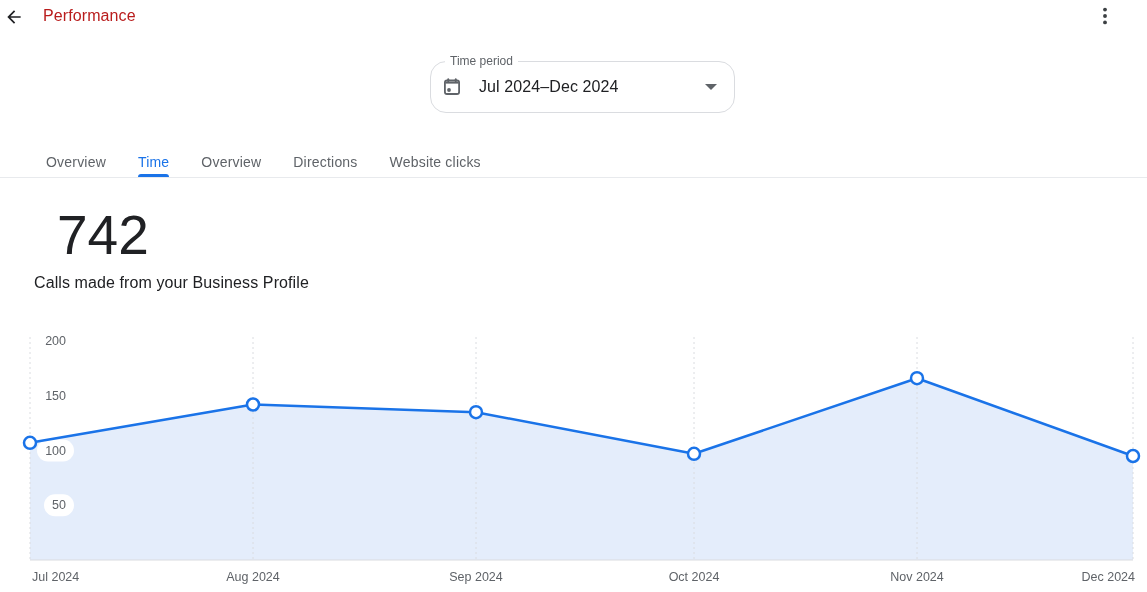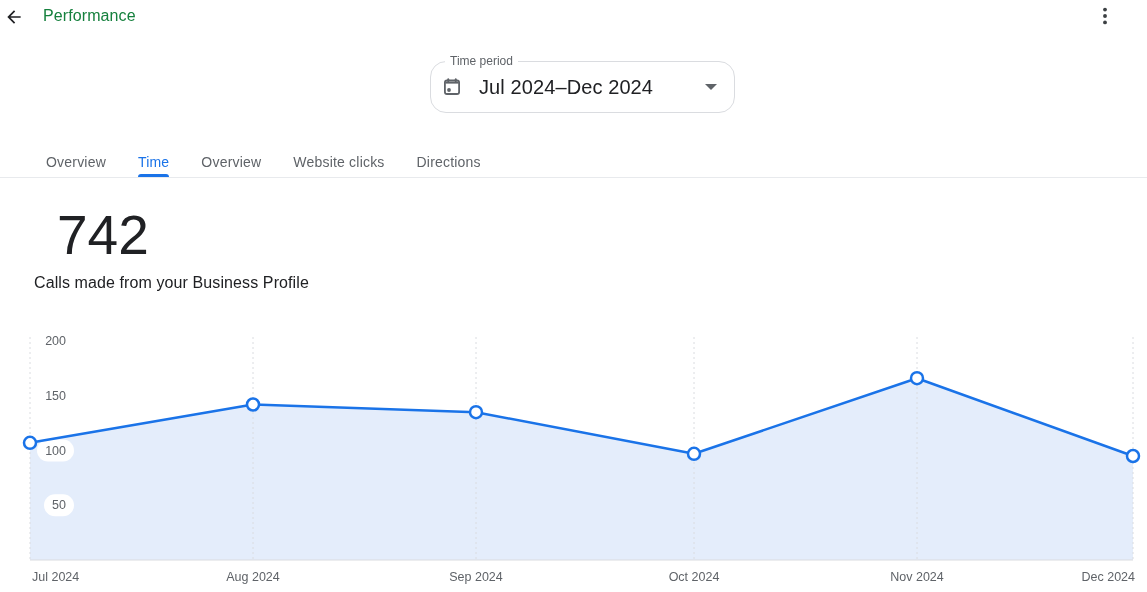--- a/index.html
+++ b/index.html
@@ -3,28 +3,28 @@
 <meta charset="utf-8">
 <style>
   * { margin:0; padding:0; box-sizing:border-box; }
   html,body { width:1147px; height:592px; background:#fff; overflow:hidden; }
   body { font-family:"Liberation Sans", sans-serif; color:#202124; position:relative; }
 
   
   .app-header { position:absolute; top:0; left:0; width:1147px; height:34px; display:flex; align-items:center; background:#fff; }
   .icon-btn { border:none; background:transparent; cursor:pointer; display:flex; align-items:center; justify-content:center; padding:0; }
   .back-btn { position:absolute; left:2px; top:5px; width:24px; height:24px; }
-  .page-title { position:absolute; left:43px; top:7px; font-size:16px; font-weight:500; color:#15803d; letter-spacing:.1px; }
+  .page-title { position:absolute; left:43px; top:7px; font-size:16px; font-weight:500; color:#b91c1c; letter-spacing:.1px; }
   .kebab-btn { position:absolute; left:1093px; top:4px; width:24px; height:24px; }
 
   
   .time-field { position:absolute; left:430px; top:61px; width:305px; height:52px; border:1px solid #dadce0; border-radius:16px; background:#fff; display:flex; align-items:center; padding:0 17px 0 11px; cursor:pointer; }
   .tf-label { position:absolute; top:-8px; left:14px; background:#fff; padding:0 5px; font-size:12px; color:#5f6368; line-height:15px; }
   .tf-cal { width:20px; height:20px; margin-right:17px; display:flex; align-items:center; }
-  .tf-value { font-size:20px; color:#202124; letter-spacing:.1px; flex:1 1 auto; }
+  .tf-value { font-size:16px; color:#202124; letter-spacing:.1px; flex:1 1 auto; }
   .tf-caret { width:0; height:0; border-left:6px solid transparent; border-right:6px solid transparent; border-top:6px solid #5f6368; }
 
   
   .tabs { position:absolute; left:30px; top:142px; height:35px; display:flex; }
   .tab { position:relative; height:35px; padding:0 16px; display:flex; align-items:center; cursor:pointer; }
   .tab-label { font-size:14px; font-weight:500; color:#5f6368; line-height:20px; padding-top:4px; letter-spacing:.2px; white-space:nowrap; }
   .tab.active .tab-label { color:#1a73e8; }
   .tab-underline { display:none; }
   .tab.active .tab-underline { display:block; position:absolute; left:16px; right:16px; bottom:0; height:3px; background:#1a73e8; border-radius:3px 3px 0 0; }
   .tabs-divider { position:absolute; left:0; top:177px; width:1147px; height:1px; background:#e8eaed; }
@@ -84,25 +84,25 @@
   </div>
   <div class="tab active">
     <span class="tab-label">Time</span>
     <span class="tab-underline"></span>
   </div>
   <div class="tab">
     <span class="tab-label">Overview</span>
 
   </div>
   <div class="tab">
-    <span class="tab-label">Website clicks</span>
+    <span class="tab-label">Directions</span>
 
   </div>
   <div class="tab">
-    <span class="tab-label">Directions</span>
+    <span class="tab-label">Website clicks</span>
 
   </div>
 </nav>
 <div class="tabs-divider"></div>
 
 <div class="metric-value">742</div>
 <div class="metric-desc">Calls made from your Business Profile</div>
 
 <svg class="chart" viewBox="0 0 1147 262">
     <path d="M30,230 L30,112.8 L253,74.5 L476,82.2 L694,123.8 L917,48.2 L1133,126.0 L1133,230 Z" fill="#e4edfb" stroke="none"></path>

